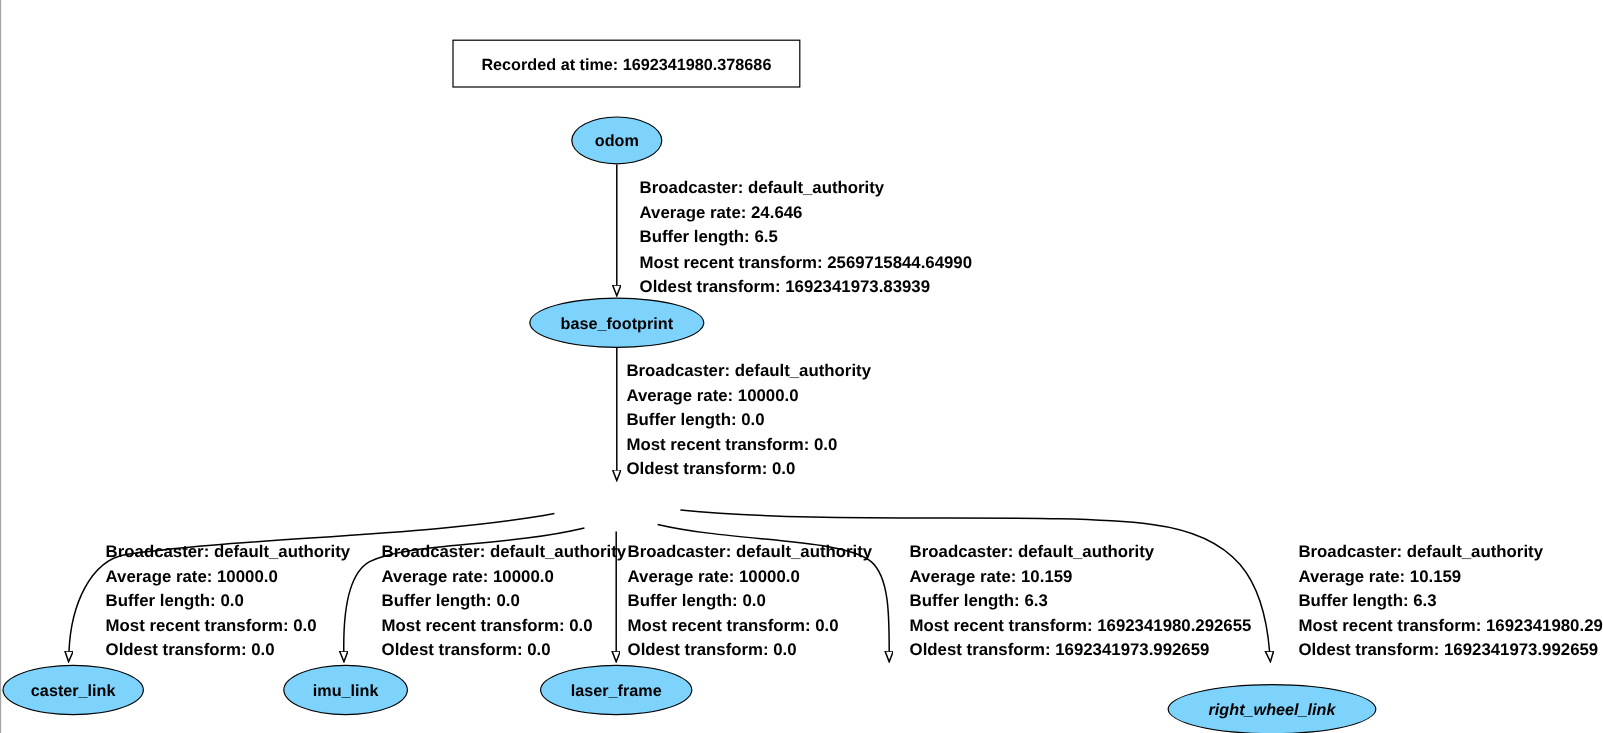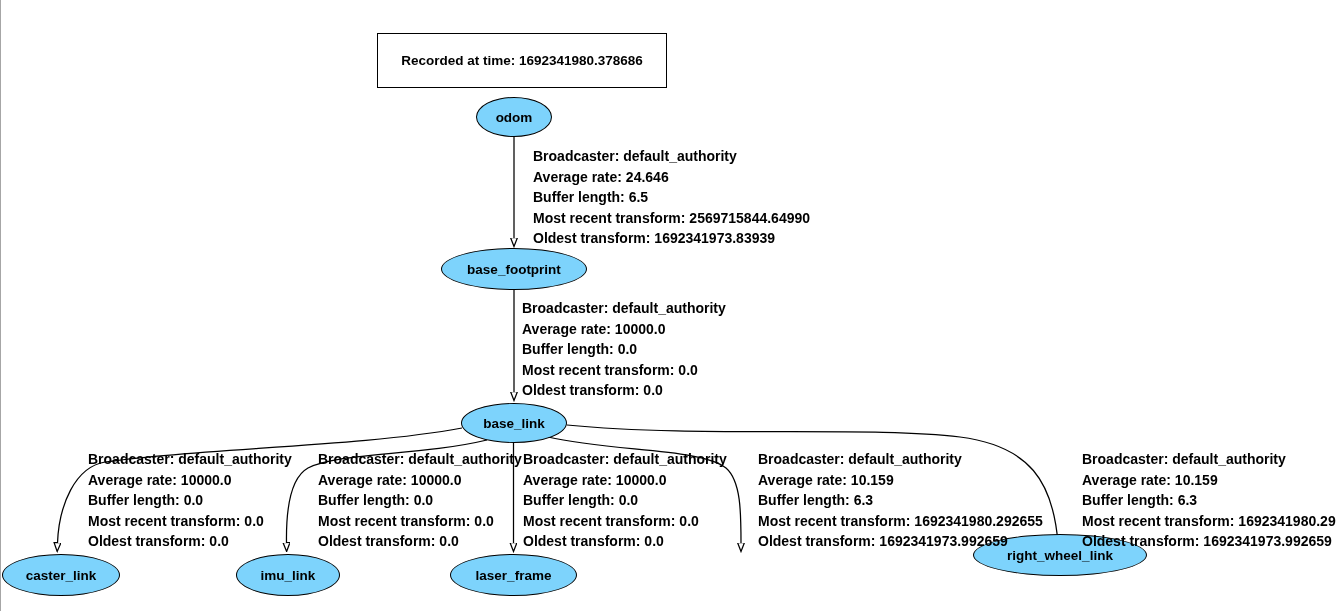--- a/index.html
+++ b/index.html
@@ -43,50 +43,47 @@
     </defs>
     <path d="M 514 137 L 514 238" marker-end="url(#arrowhead)"></path>
     <path d="M 514 290 L 514 392" marker-end="url(#arrowhead)"></path>
     <path d="M 462 428 C 360 447 200 448 105 462 C 75 467 59 505 57.5 543" marker-end="url(#arrowhead)"></path>
     <path d="M 487 440 C 420 456 340 452 308 468 C 290 478 286 510 286.5 543" marker-end="url(#arrowhead)"></path>
     <path d="M 513.5 443 L 513.5 543" marker-end="url(#arrowhead)"></path>
     <path d="M 548 437 C 612 452 702 448 726 468 C 741 481 741 513 741 543" marker-end="url(#arrowhead)"></path>
     <path d="M 567 425 C 700 438 870 426 960 437 C 1030 446 1053 482 1058 543" marker-end="url(#arrowhead)"></path>
   </svg>
 
-  <div class="rectnode" style="left:377px;top:33px;width:290px;height:55px;">
+  <div class="rectnode" style="left:377px;top:33px;width:290px;height:40px;">
     <span>Recorded at time: 1692341980.378686</span>
   </div>
 
   <div class="node" style="left:476px;top:97px;width:76px;height:40px;">
     <span>odom</span>
   </div>
 
   <div class="node" style="left:441px;top:248px;width:146px;height:42px;">
     <span>base_footprint</span>
   </div>
 
-  <div class="node" style="left:461px;top:403px;width:106px;height:40px;">
-    <span>base_link</span>
-  </div>
 
   <div class="node" style="left:2px;top:554px;width:118px;height:42px;">
     <span>caster_link</span>
   </div>
 
   <div class="node" style="left:236px;top:554px;width:104px;height:42px;">
     <span>imu_link</span>
   </div>
 
   <div class="node" style="left:450px;top:554px;width:127px;height:42px;justify-content:center;">
     <span>laser_frame</span>
   </div>
 
 
-  <div class="node" style="left:973px;top:534px;width:174px;height:42px;">
+  <div class="node" style="left:973px;top:570px;width:174px;height:42px;font-style:italic;">
     <span>right_wheel_link</span>
   </div>
 
   <div class="elabel" style="left:533px;top:146px;">
     <span>Broadcaster: default_authority</span>
     <span>Average rate: 24.646</span>
     <span>Buffer length: 6.5</span>
     <span>Most recent transform: 2569715844.64990</span>
     <span>Oldest transform: 1692341973.83939</span>
   </div>

